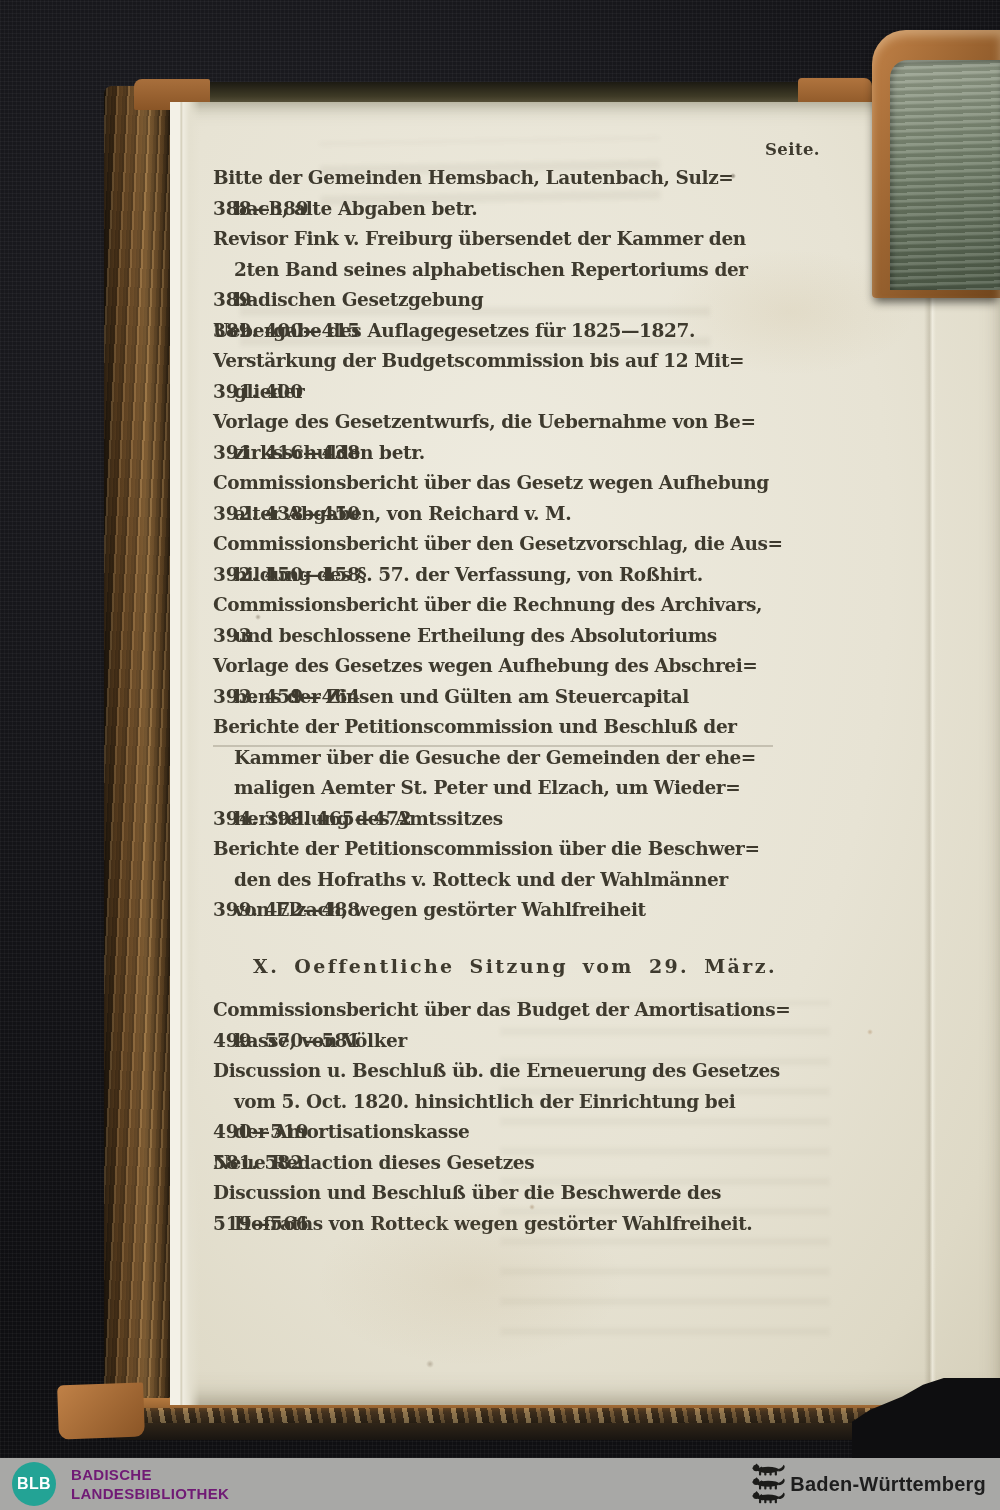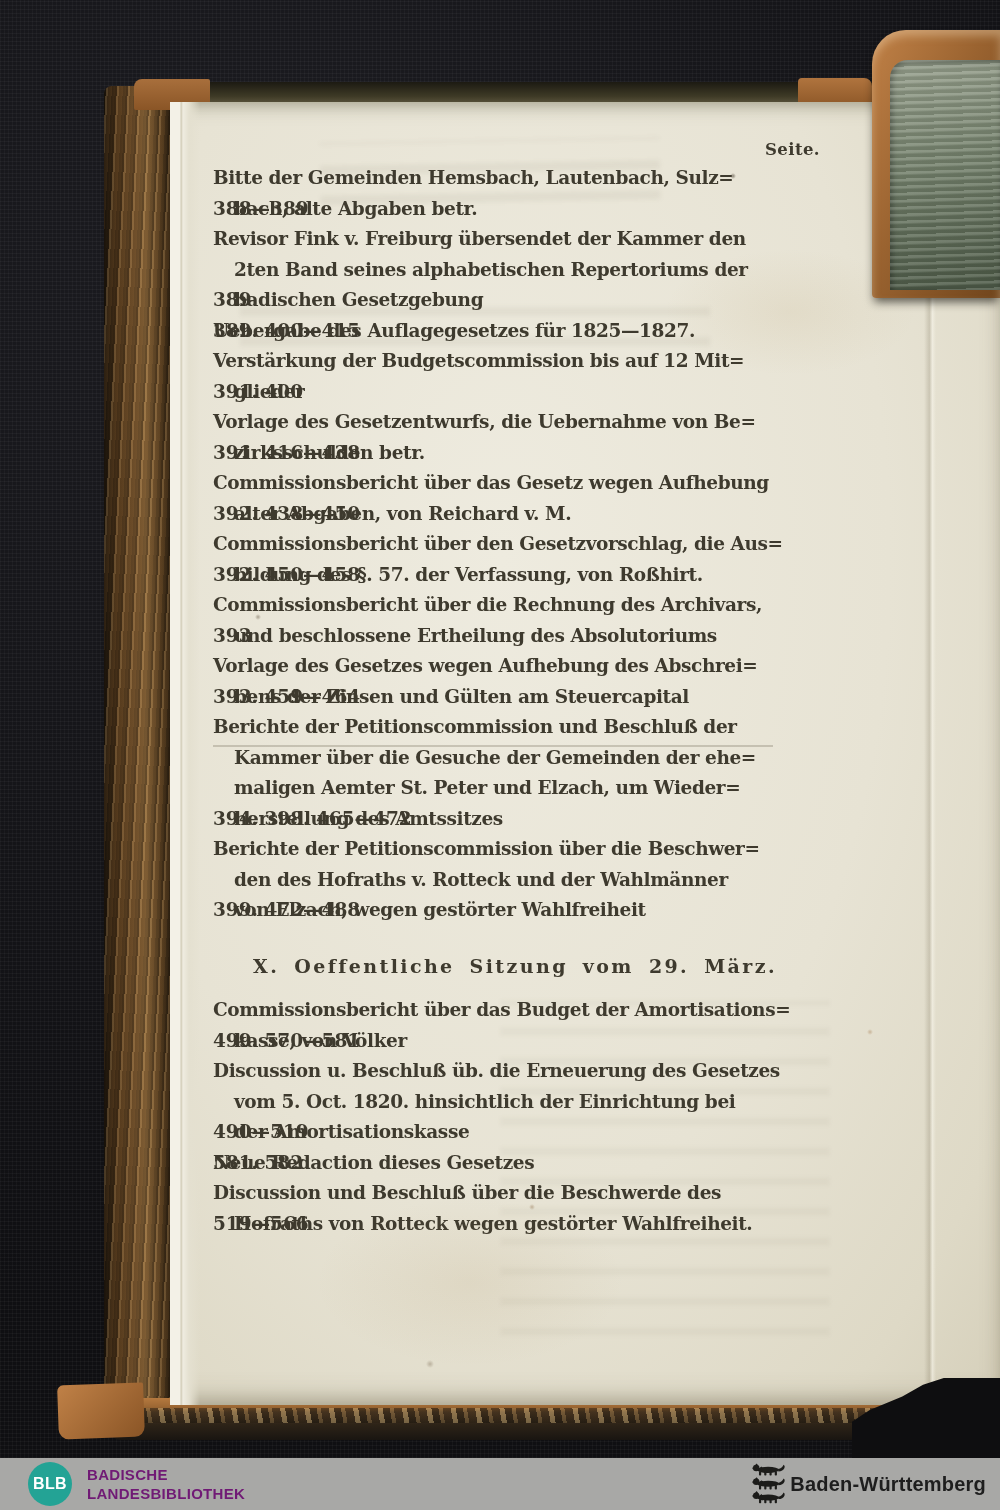--- a/index.html
+++ b/index.html
@@ -79,21 +79,21 @@
     font-size:19px;letter-spacing:2.4px;word-spacing:6px;}
 
   .shadow-wedge{left:852px;top:1378px;width:148px;height:84px;z-index:6;background:#0e0e10;
     clip-path:polygon(34% 22%, 48% 8%, 62% 0, 100% 0, 100% 100%, 0 100%, 0 52%, 12% 38%);}
 
   
   .footer{left:0;top:1458px;width:1000px;height:52px;z-index:10;background:#a8a8a6;
     display:flex;align-items:center;justify-content:space-between;
     font-family:"Liberation Sans", sans-serif;}
   .footer *{position:static;}
-  .f-left{display:flex;align-items:center;margin-left:28px;}
+  .f-left{display:flex;align-items:center;margin-left:12px;}
   .blb-circle{width:44px;height:44px;border-radius:50%;background:#23a395;
     display:flex;align-items:center;justify-content:center;
     color:#ffffff;font-weight:700;font-size:16px;letter-spacing:.3px;}
   .lib-name{margin-left:15px;font-weight:700;font-size:15px;line-height:1.28;color:#701a75;letter-spacing:.3px;}
   .f-right{display:flex;align-items:center;margin-right:14px;}
   .lions{display:block;}
   .state{font-weight:700;font-size:20px;color:#1e1e1e;letter-spacing:.2px;}
 </style>
 </head>
 <body>

